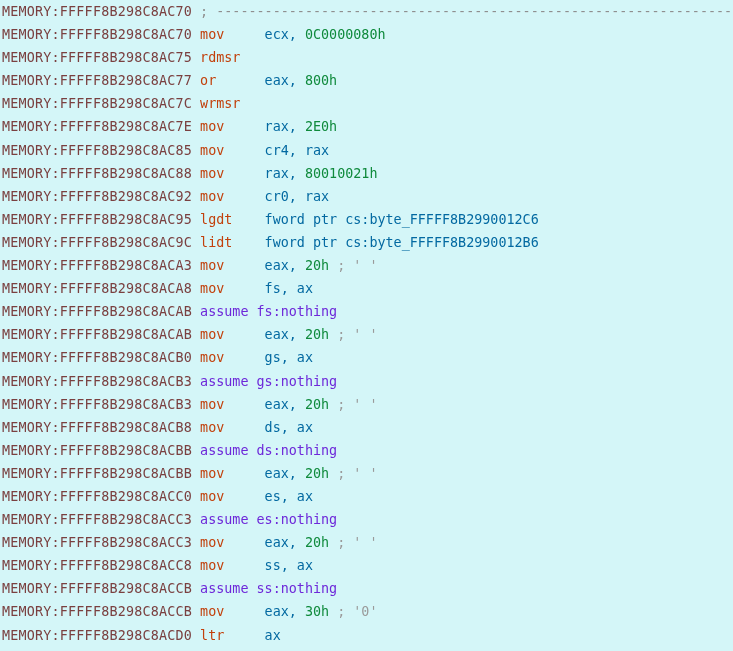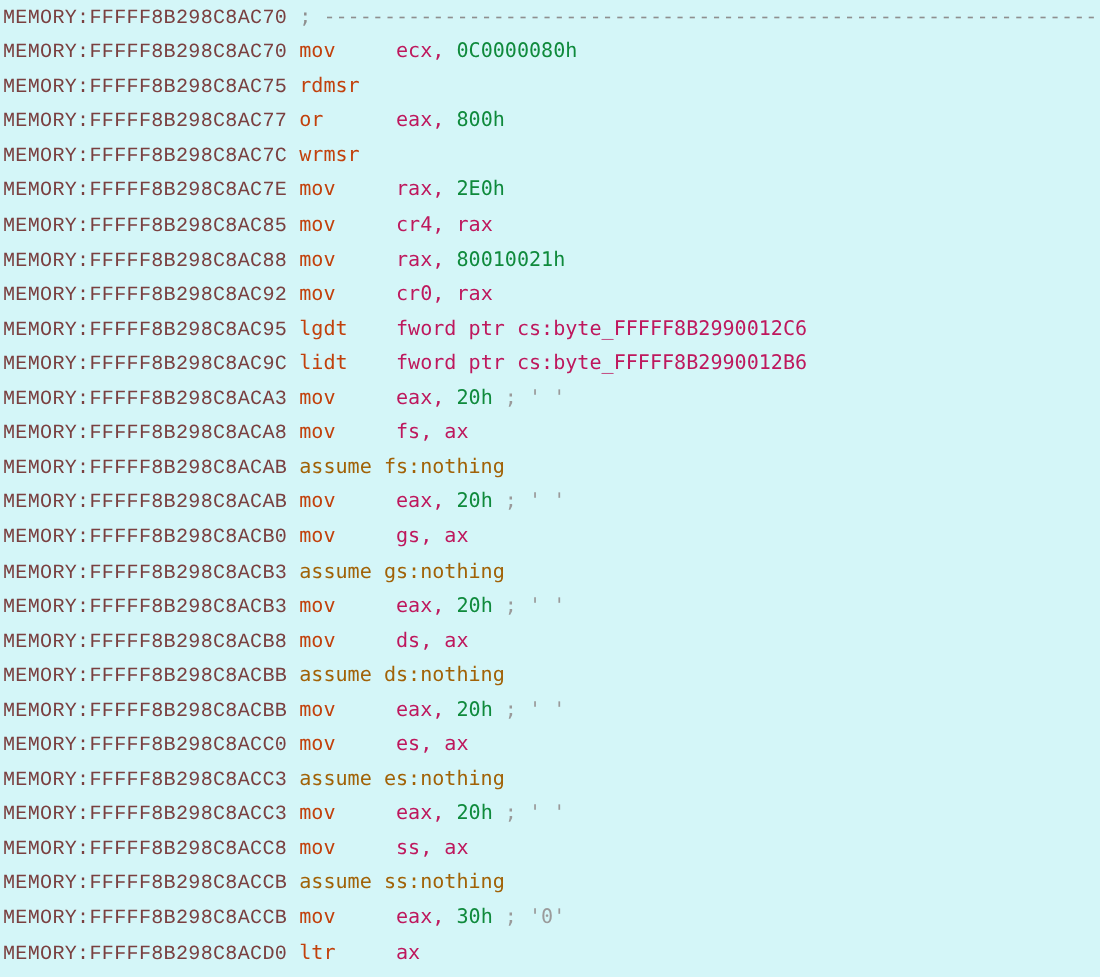--- a/index.html
+++ b/index.html
@@ -21,36 +21,35 @@
   }
   .code-line {
     height: 23.1px;
     display: block;
     white-space: pre;
     padding-left: 2px;
   }
   .addr {
     color: #7a4040;
     letter-spacing: 0.2px;
-    font-family: Liberation Mono, monospace;
   }
   .gap {
     color: transparent;
   }
   .mnemonic {
     color: #c2410c;
   }
   .operand {
-    color: #be185d;
+    color: #0369a1;
   }
   .number {
     color: #0f8a3c;
   }
   .assume {
-    color: #a16207;
+    color: #6d28d9;
   }
   .comment {
     color: #9a9a9a;
   }
   .dashes {
     color: #8f8f8f;
     letter-spacing: 0px;
   }
 </style>
 </head>

